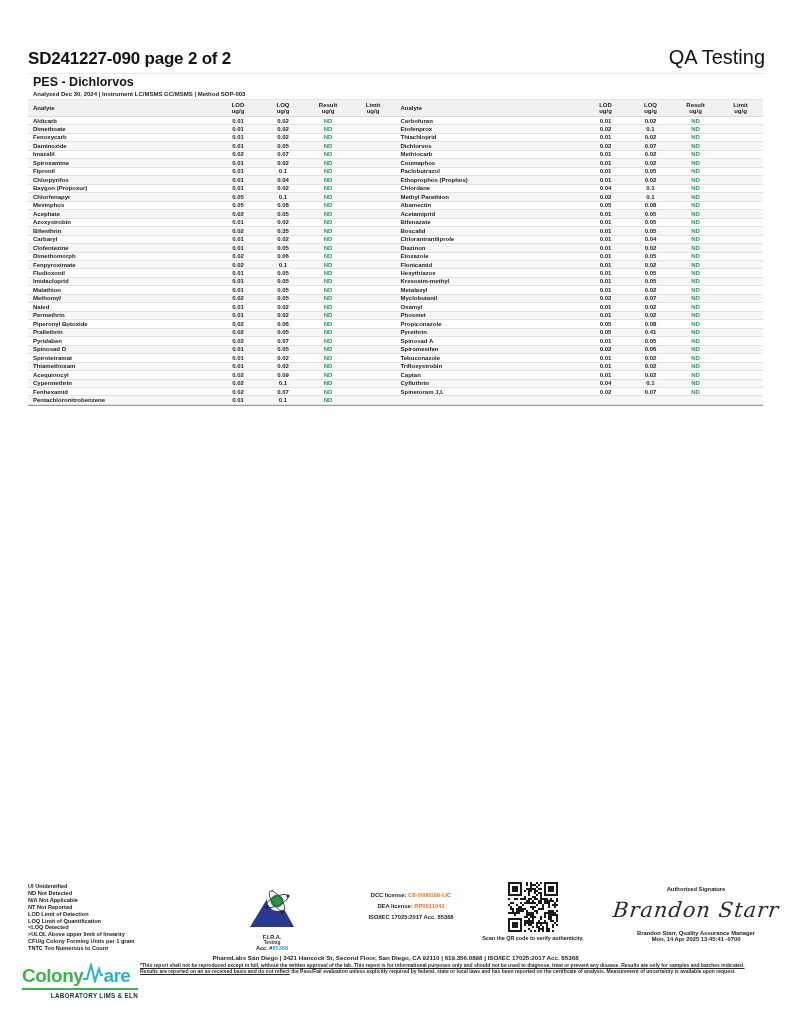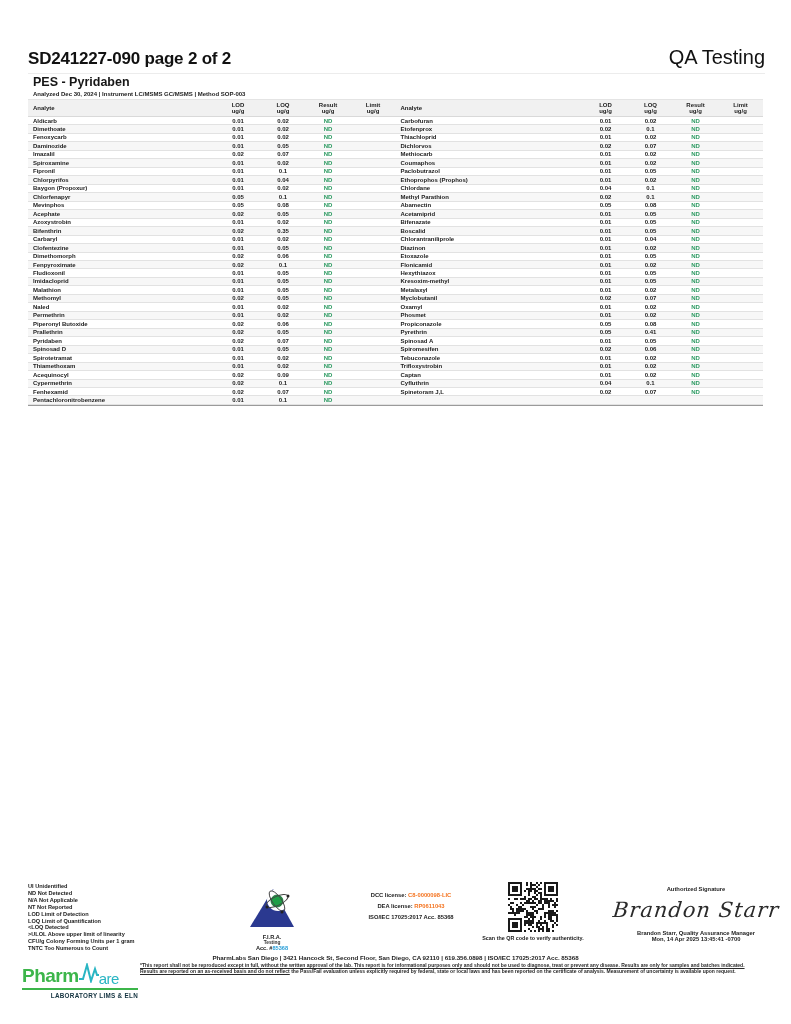--- a/index.html
+++ b/index.html
@@ -60,34 +60,34 @@
   .sig-name { font-size:5.8px; font-weight:700; color:#1c1c1c; margin-top:8px; }
   .sig-time { font-size:5.8px; font-weight:700; color:#1c1c1c; }
 
   .address { position:absolute; top:918px; left:0; right:0; text-align:center; font-size:6.2px; font-weight:700; color:#1c1c1c; }
   .disclaimer { position:absolute; top:927px; left:140px; width:622px; font-size:5px; font-weight:700; color:#2a2a2a; line-height:5.8px; }
   .disclaimer .u { text-decoration:underline; }
 
   .brand { position:absolute; top:927px; left:22px; width:116px; }
   .brand-row { display:flex; align-items:flex-end; border-bottom:2.5px solid #3cb54a; padding-bottom:1px; }
   .brand-pharm { font-size:19px; font-weight:700; color:#3cb54a; letter-spacing:-0.5px; }
-  .brand-ware  { font-size:15px; font-weight:400; color:#29b5c3; letter-spacing:-0.5px; }
+  .brand-ware  { font-size:19px; font-weight:700; color:#29b5c3; letter-spacing:-0.5px; }
   .brand-sub { text-align:right; font-size:6.3px; font-weight:700; color:#12323f; margin-top:2px; letter-spacing:0.3px; }
 </style>
 </head>
 <body>
 
 <div class="page">
 
   <div class="doc-header">
     <div class="doc-title">SD241227-090 page 2 of 2</div>
     <div class="doc-right">QA Testing</div>
   </div>
 
-  <div class="section-title">PES - Pyridaben</div>
+  <div class="section-title">PES - Dichlorvos</div>
   <div class="section-meta">Analyzed Dec 30, 2024   |  Instrument LC/MSMS GC/MSMS  | Method SOP-003</div>
 
   <div class="ptable">
     <div class="thead">
       <div class="half">
         <span class="c-analyte th">Analyte</span>
         <span class="c-num th"><span>LOD</span><span class="unit">ug/g</span></span>
         <span class="c-num th"><span>LOQ</span><span class="unit">ug/g</span></span>
         <span class="c-num th"><span>Result</span><span class="unit">ug/g</span></span>
         <span class="c-num th"><span>Limit</span><span class="unit">ug/g</span></span>
@@ -922,21 +922,21 @@
   </div>
 
   <div class="address">PharmLabs San Diego | 3421 Hancock St, Second Floor, San Diego, CA 92110 | 619.356.0898 | ISO/IEC 17025:2017 Acc. 85368</div>
   <div class="disclaimer">
     <span class="u">*This report shall not be reproduced except in full, without the written approval of the lab. This report is for informational purposes only and should not be used to diagnose, treat or prevent any disease. Results are only for samples and batches indicated. Results are reported on an as-received basis and do not reflect</span>
     <span>the Pass/Fail evaluation unless explicitly required by federal, state or local laws and has been reported on the certificate of analysis. Measurement of uncertainty is available upon request.</span>
   </div>
 
   <div class="brand">
     <div class="brand-row">
-      <span class="brand-pharm">Pharm</span>
+      <span class="brand-pharm">Colony</span>
       <span>
         <svg width="20" height="20" viewBox="0 0 20 20">
           <polyline points="0,16 4,16 8,2 12,18 16,6 18,12 20,12" fill="none" stroke="#29b5c3" stroke-width="2"></polyline>
         </svg>
       </span>
       <span class="brand-ware">are</span>
     </div>
     <div class="brand-sub">LABORATORY LIMS &amp; ELN</div>
   </div>
 

